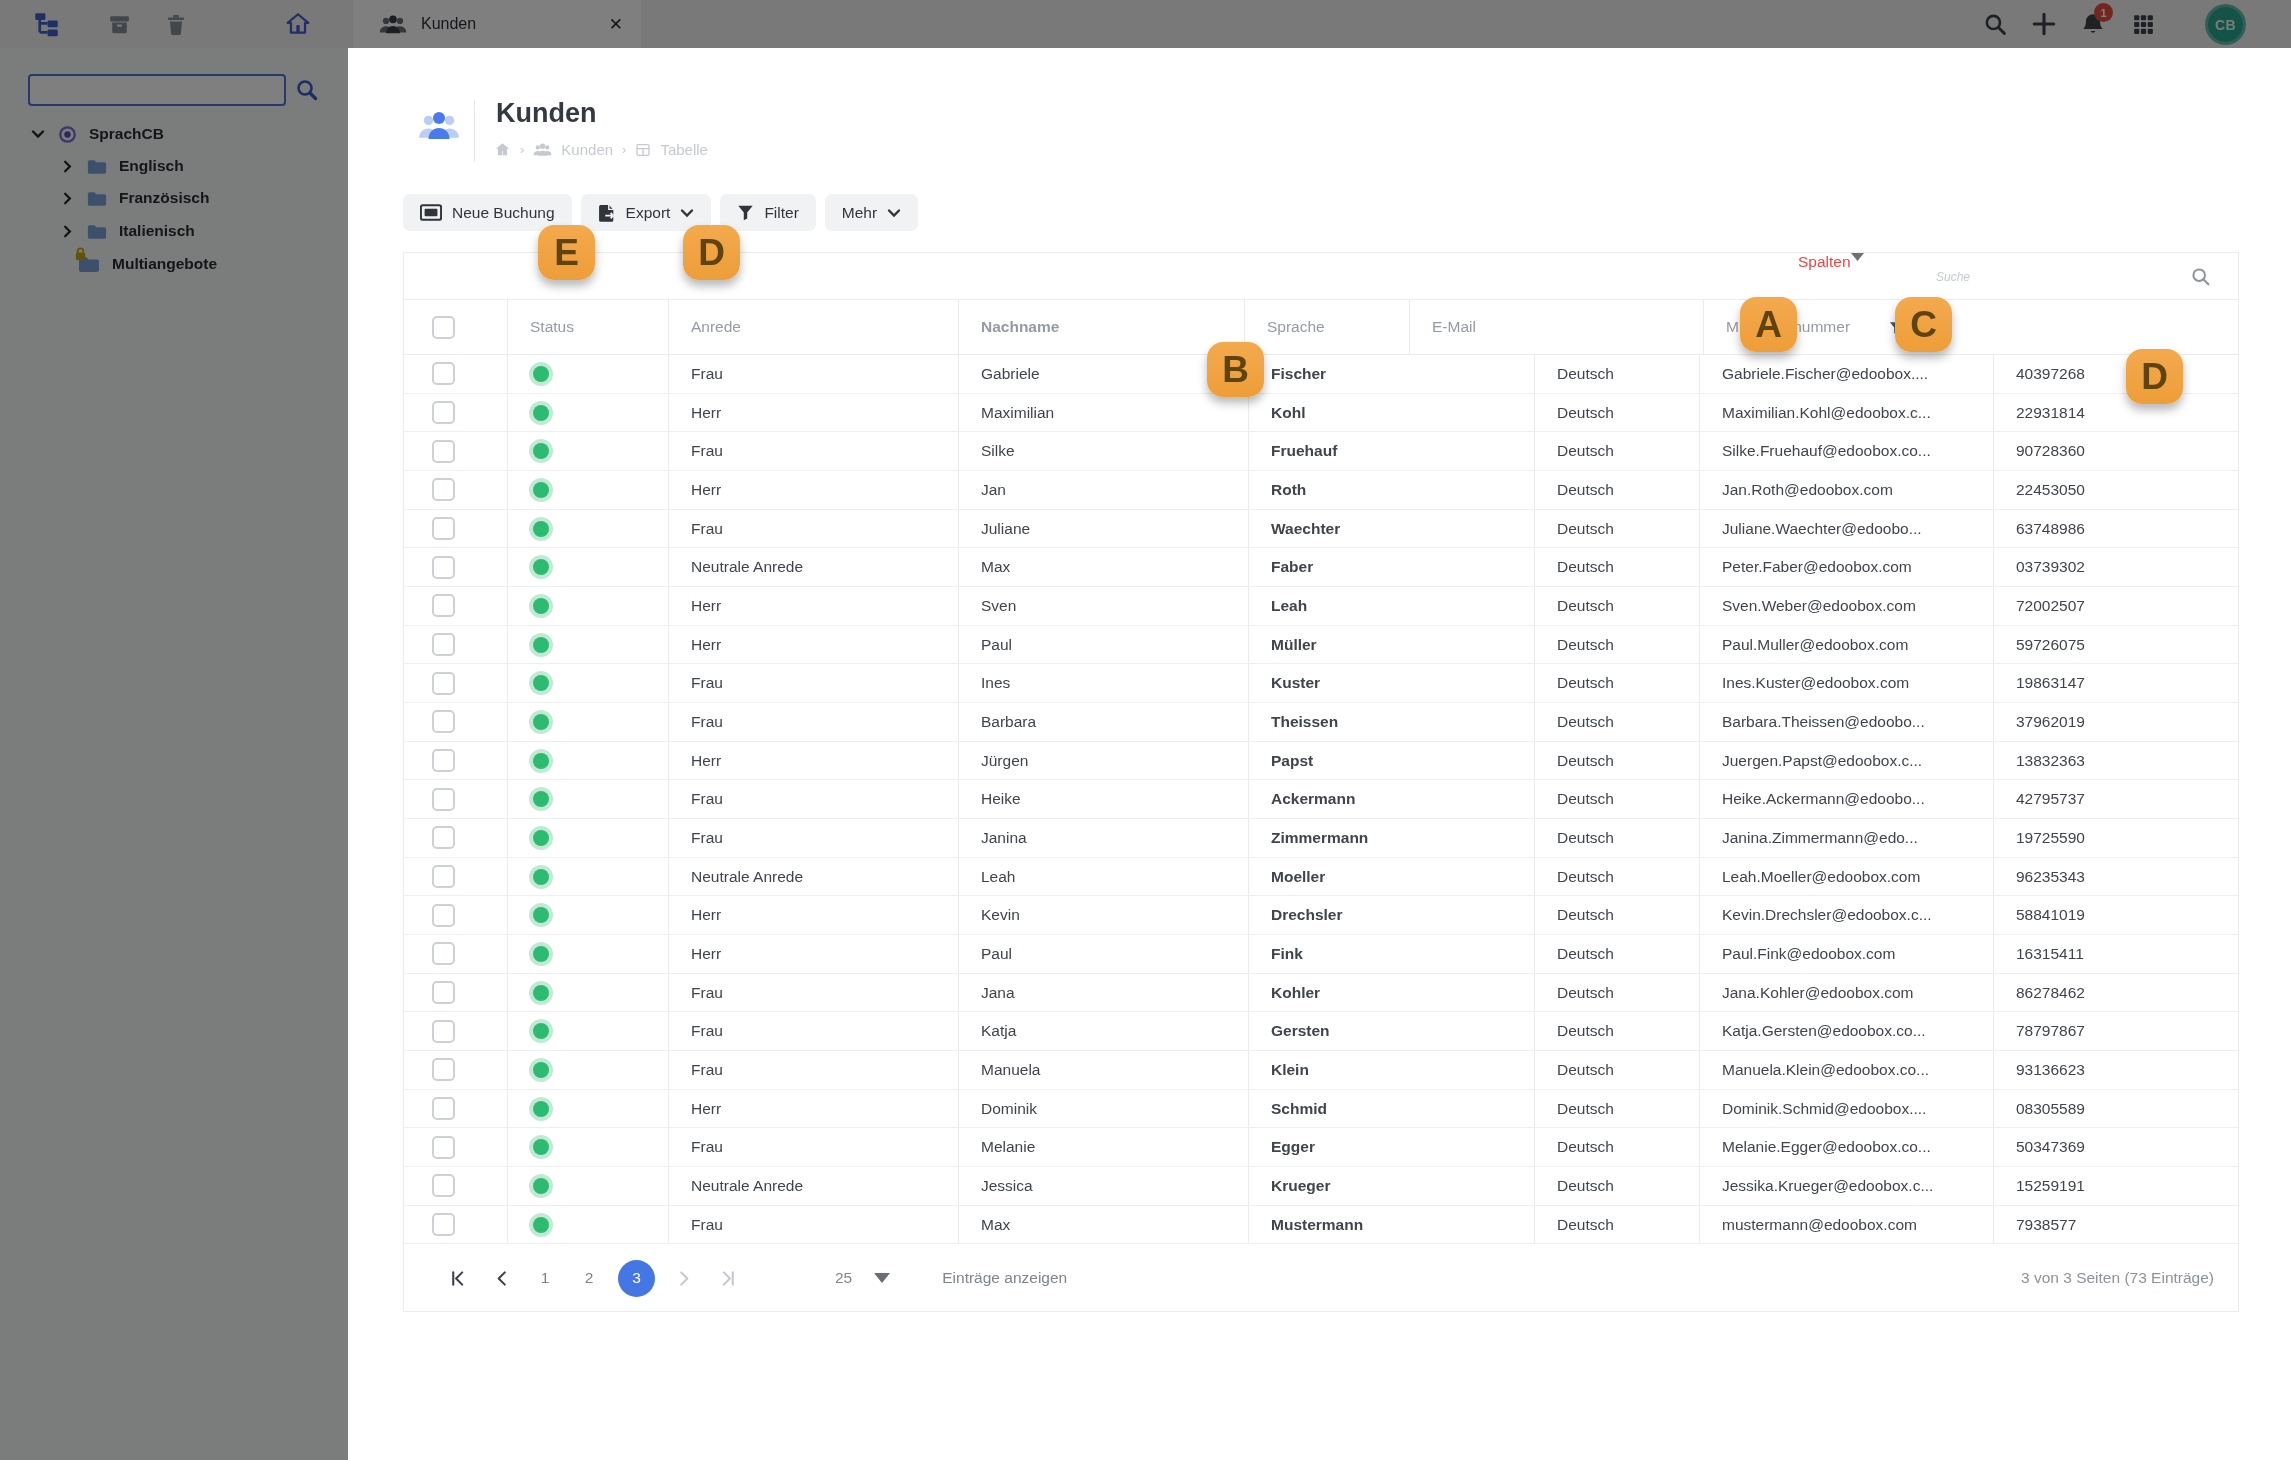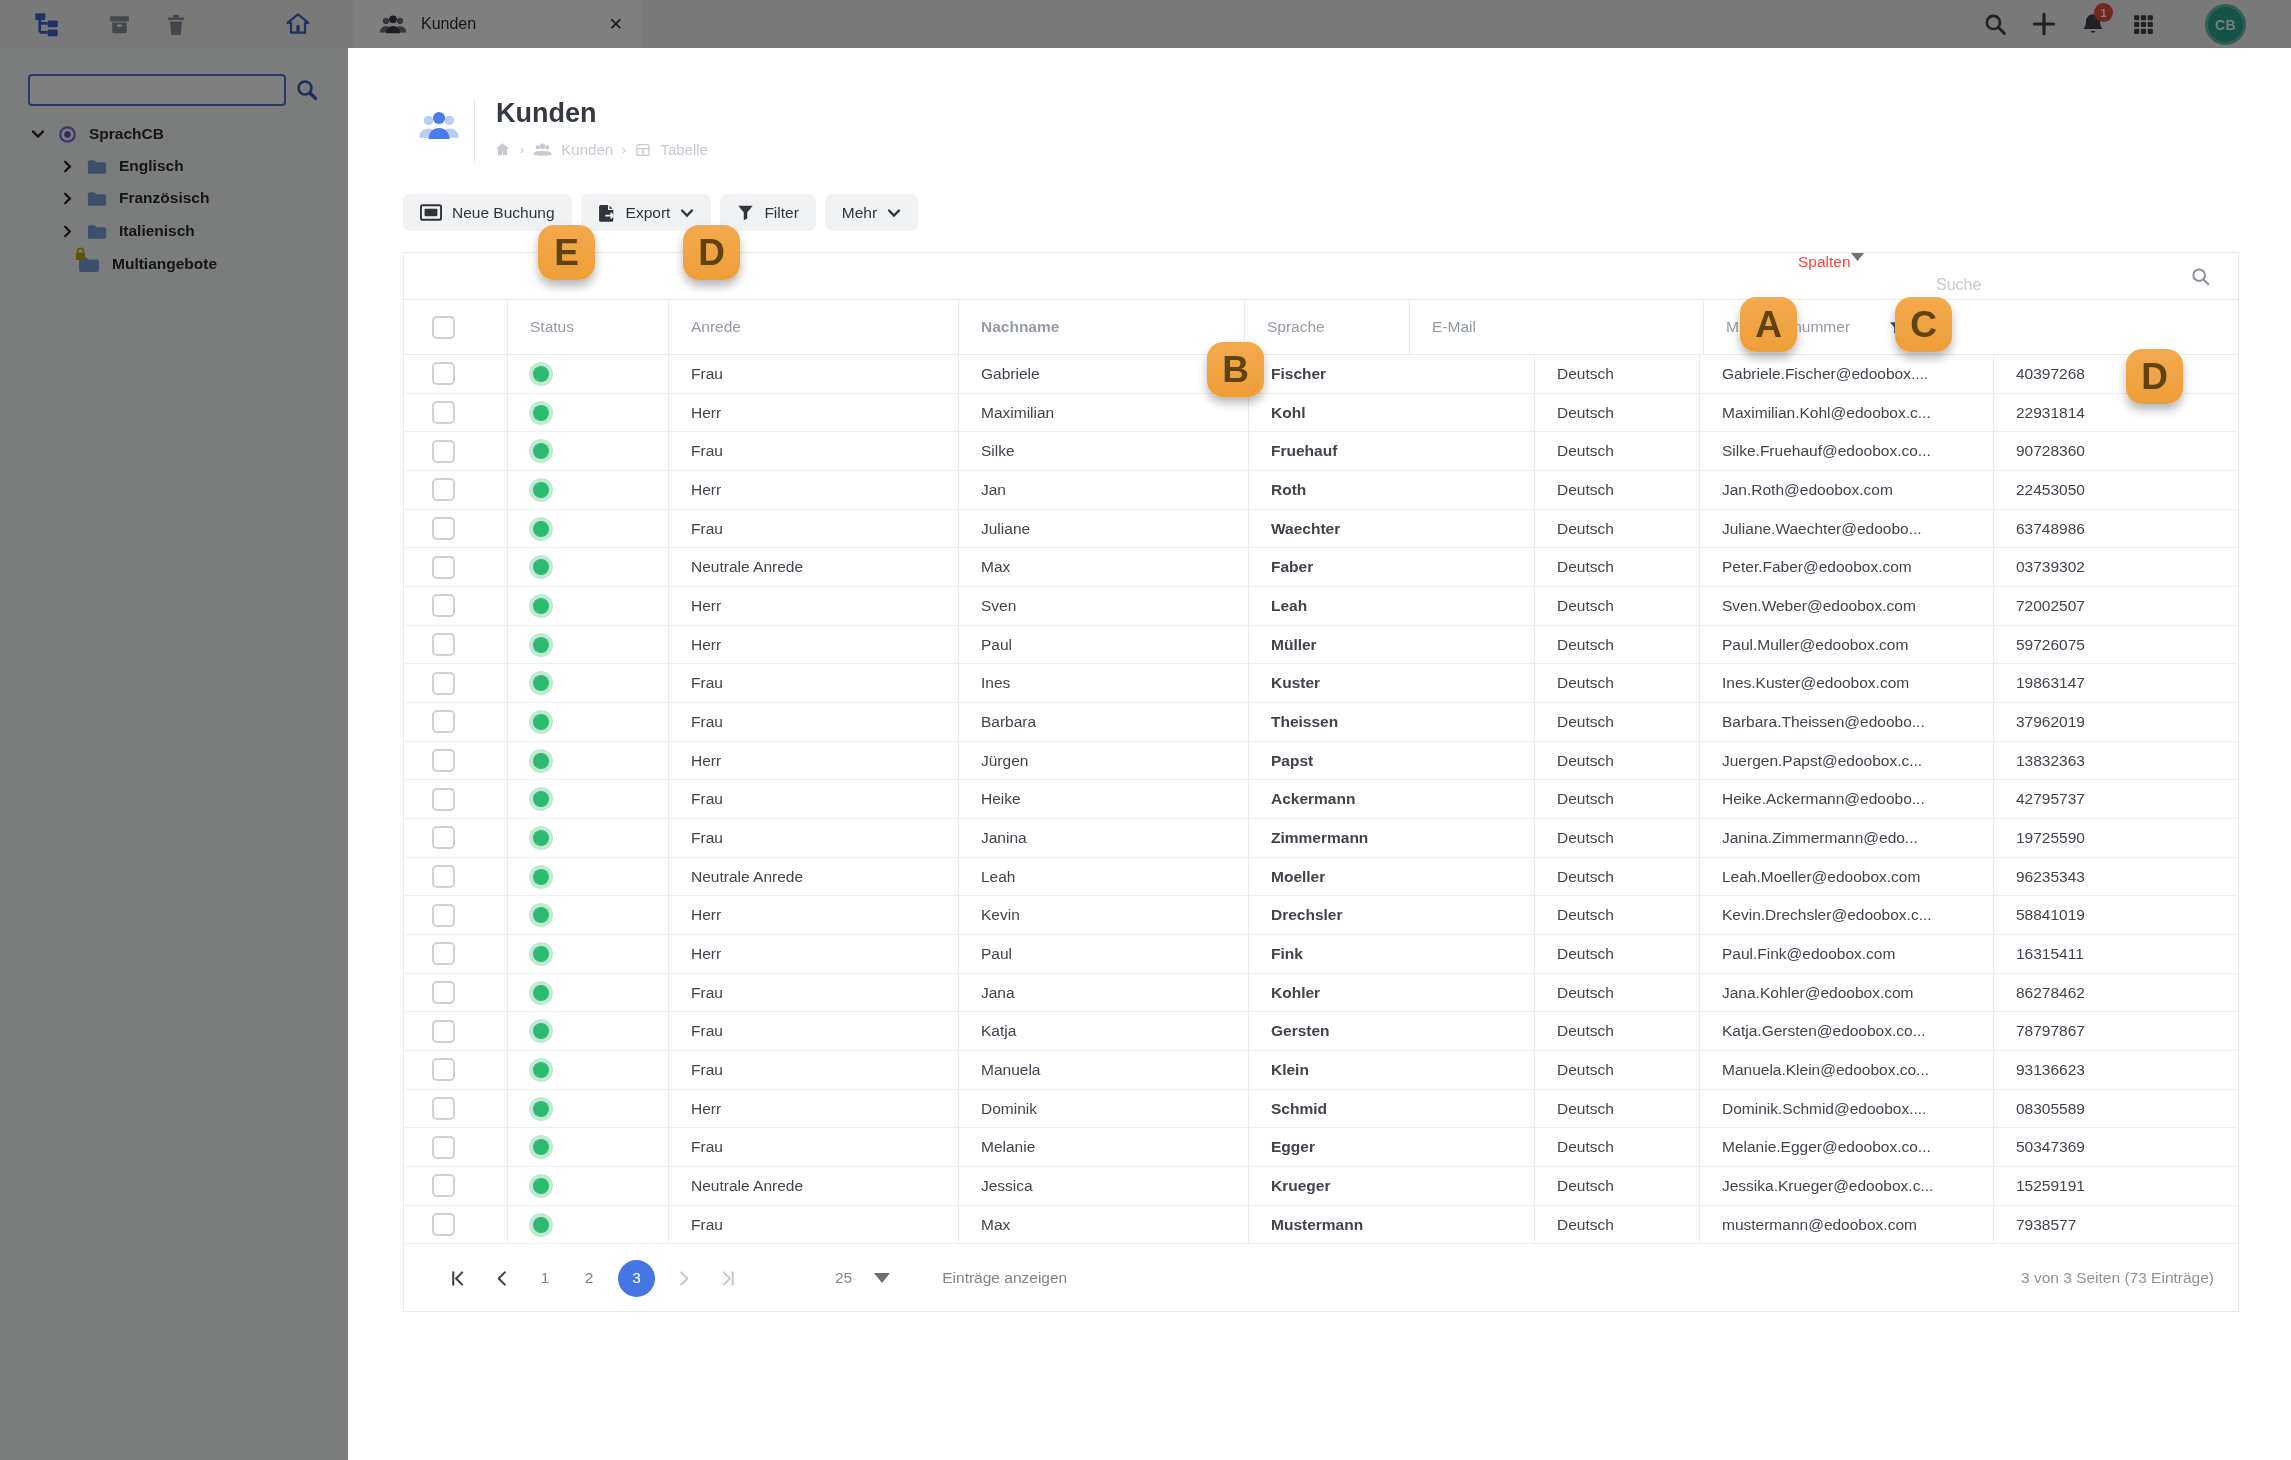--- a/index.html
+++ b/index.html
@@ -41,22 +41,22 @@
   .btnrow{position:absolute;left:55px;top:146px;display:flex;gap:9px;}
   .btn{height:37px;background:#f1f2f4;border:none;border-radius:7px;display:flex;align-items:center;
        gap:10px;padding:0 17px;font-size:15.5px;color:#31353b;font-family:inherit;font-weight:500;}
 
   
   .tablebox{position:absolute;left:55px;top:204px;width:1836px;height:1060px;
             border:1px solid #e9ebed;background:#fff;}
   .t-toolbar{position:relative;height:47px;border-bottom:1px solid #e9ebed;}
   .t-spalten{position:absolute;left:1394px;top:0;height:47px;display:flex;
              font-size:15.5px;color:#ef4444;}
-  .t-suche{position:absolute;left:1530px;top:15px;width:240px;height:33px;border:none;outline:none;
-           font-size:16px;color:#60656d;background:transparent;font-family:inherit;}
+  .t-suche{position:absolute;left:1530px;top:7px;width:240px;height:33px;border:none;outline:none;
+           font-size:12px;color:#60656d;background:transparent;font-family:inherit;font-style:italic;}
   .t-suche::placeholder{color:#c6cad0;}
   .t-searchicon{position:absolute;left:1786px;top:13px;}
   .t-head{display:flex;height:55px;border-bottom:1px solid #e9ebed;align-items:center;
           color:#959ba4;font-size:15.5px;}
   .cell{height:100%;display:flex;align-items:center;padding-left:22px;border-right:1px solid #e9ebed;overflow:hidden;white-space:nowrap;}
   .cell:last-child{border-right:none;flex:1;}
   .col-cb{width:104px;padding-left:28px;}
   .col-status{width:161px;}
   .col-anrede{width:290px;}
   .col-vorname{width:290px;}

